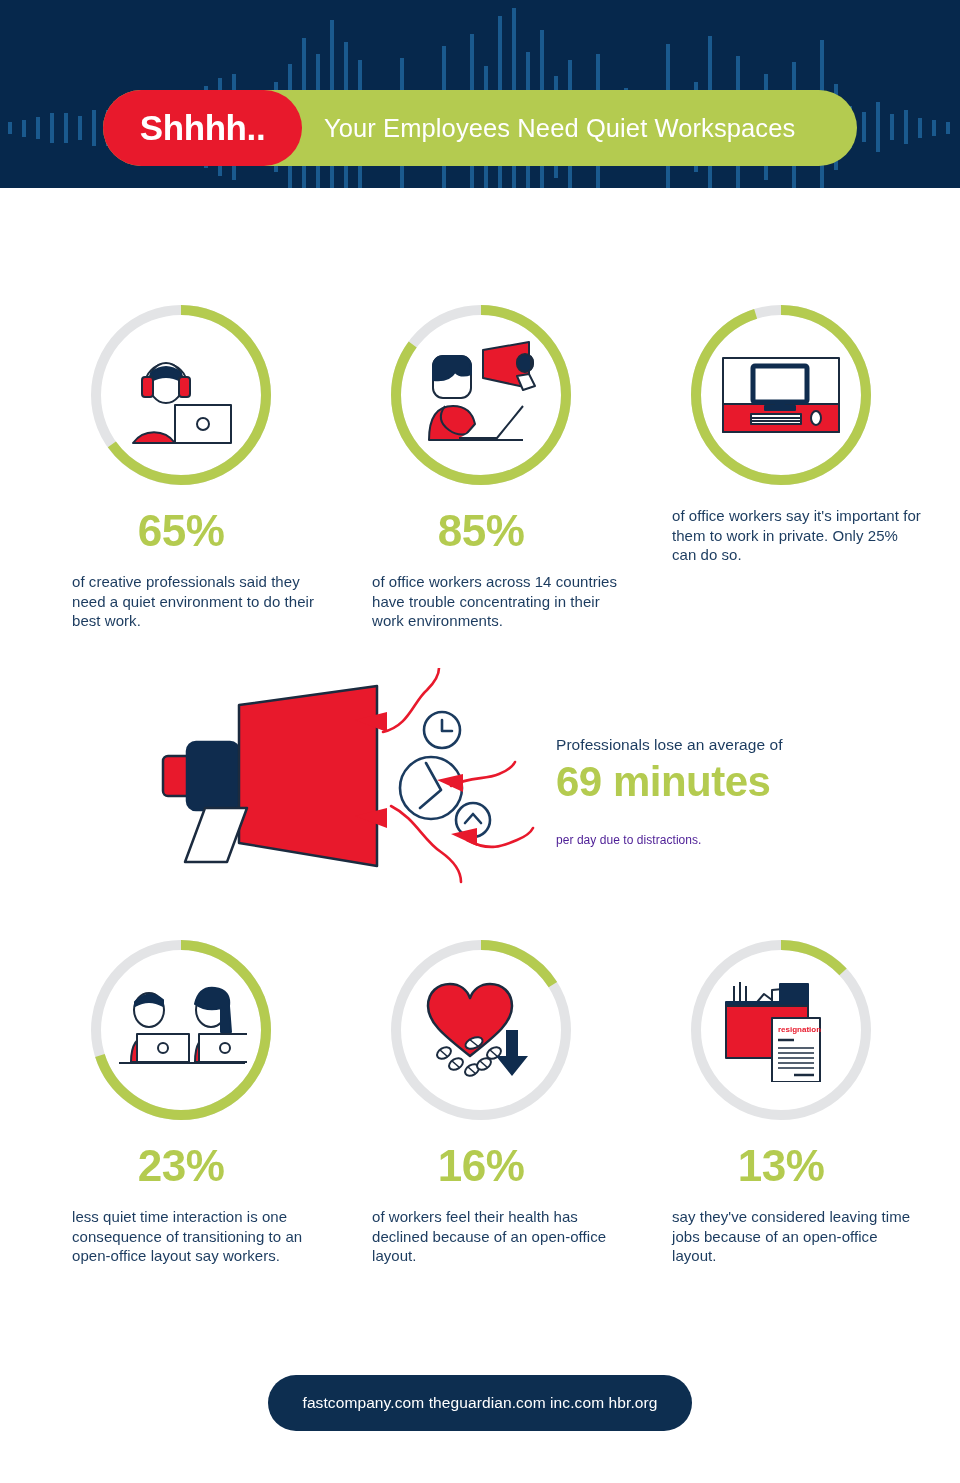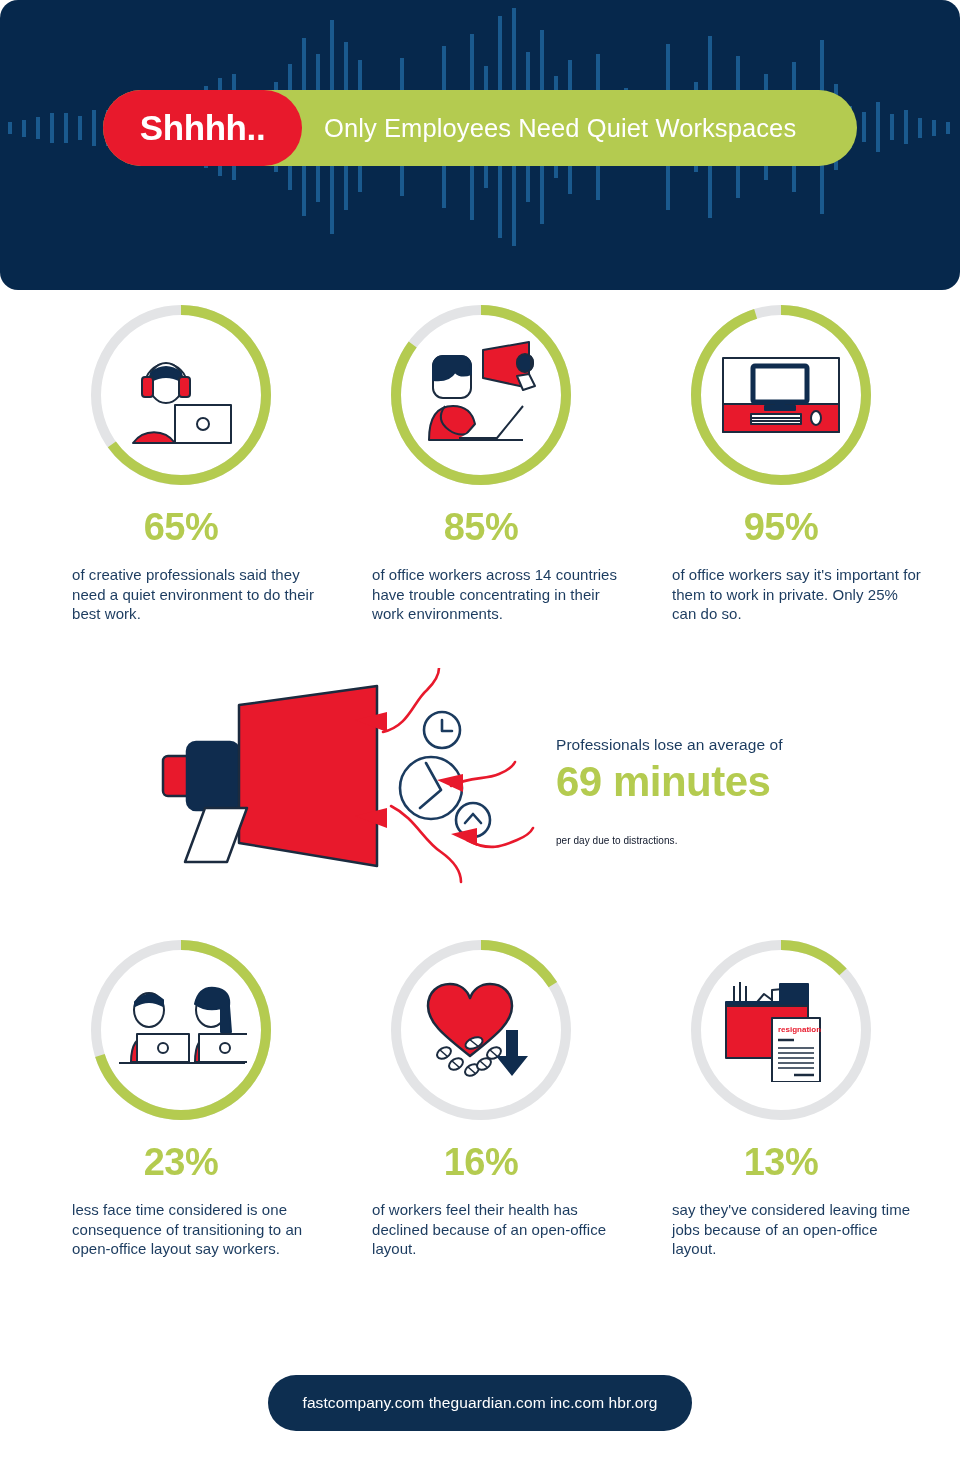--- a/index.html
+++ b/index.html
@@ -16,24 +16,23 @@
     position: relative;
     width: 960px;
     height: 1483px;
     background: #ffffff;
   }
 
   
   .header {
     position: relative;
     width: 960px;
-    height: 290px;
+    height: 188px;
     background: #06284c;
     overflow: hidden;
-    border-radius: 18px;
   }
 
   .waveform {
     position: absolute;
     left: 0; top: 0;
     width: 960px; height: 253px;
   }
 
   .title-pill {
     position: absolute;
@@ -105,21 +104,21 @@
     position: absolute;
     left: 0; top: 0;
     width: 190px; height: 190px;
     display: flex;
     align-items: center;
     justify-content: center;
   }
 
   .pct {
     color: #b4cb50;
-    font-size: 38px;
+    font-size: 44px;
     font-weight: bold;
     letter-spacing: -0.5px;
     text-align: center;
     width: 190px;
     margin-left: 14px;
     margin-top: 16px;
   }
 
   .caption {
     color: #1b3b5f;
@@ -164,22 +163,22 @@
   .mega-big {
     color: #b4cb50;
     font-size: 42px;
     font-weight: bold;
     line-height: 48px;
     letter-spacing: -0.5px;
     margin: 3px 0 2px 0;
   }
 
   .mega-line-bot {
-    color: #0f172a;
-    font-size: 10px;
+    color: #4c1d95;
+    font-size: 12px;
     line-height: 21px;
     letter-spacing: 0.05px;
     margin-top: 24px;
   }
 
   
   .footer-pill {
     position: absolute;
     left: 268px;
     top: 1375px;
@@ -274,21 +273,21 @@
         <rect x="918" y="118" width="4" height="20"></rect>
         <rect x="932" y="120" width="4" height="16"></rect>
         <rect x="946" y="122" width="4" height="12"></rect>
       </g>
     </svg>
 
     <div class="title-pill">
       <div class="shhh-badge">
         <span>Shhhh..</span>
       </div>
-      <div class="title-text">Only Employees Need Quiet Workspaces</div>
+      <div class="title-text">Your Employees Need Quiet Workspaces</div>
     </div>
   </div>
 
   <div class="row row-1">
 
     <div class="stat stat-1">
       <div class="donut-wrap">
         <svg width="190" height="190" viewBox="0 0 190 190" xmlns="http://www.w3.org/2000/svg">
           <circle cx="95" cy="95" r="85" fill="none" stroke="#e3e4e6" stroke-width="10"></circle>
           <circle cx="95" cy="95" r="85" fill="none" stroke="#b4cb50" stroke-width="10" stroke-dasharray="347.2 534.1" transform="rotate(-90 95 95)"></circle>
@@ -355,21 +354,20 @@
               <rect x="55" y="46" width="8" height="6" fill="#0f2c4e" stroke="#0f2c4e"></rect>
               <rect x="44" y="50" width="30" height="4" fill="#0f2c4e" stroke="#0f2c4e"></rect>
               <rect x="30" y="58" width="50" height="10" fill="#fff"></rect>
               <line x1="30" y1="62" x2="80" y2="62"></line>
               <line x1="30" y1="65" x2="80" y2="65"></line>
               <ellipse cx="95" cy="62" rx="5" ry="7" fill="#fff"></ellipse>
             </g>
           </svg>
         </div>
       </div>
-      <div class="pct">95%</div>
       <div class="caption">of office workers say it's important for them to work in private. Only 25% can do so.</div>
     </div>
   </div>
 
   <div class="mega-block">
     <div class="mega-art">
       <svg width="395" height="230" viewBox="0 0 395 230" xmlns="http://www.w3.org/2000/svg">
 
         <g stroke="#1b2b3f" stroke-width="2.5" stroke-linejoin="round">
           <rect x="8" y="88" width="30" height="40" rx="5" fill="#e8192c"></rect>
@@ -432,21 +430,21 @@
               <path d="M80 20 q4 -18 20 -16 q16 2 14 18 l2 26 l-10 0 l0 -24 q-14 4 -26 -4 z" fill="#0f2c4e" stroke="#0f2c4e"></path>
               <path d="M80 78 q0 -26 16 -26 q18 0 18 26 z" fill="#e8192c"></path>
               <rect x="84" y="50" width="52" height="28" fill="#fff"></rect>
               <circle cx="110" cy="64" r="5" fill="#fff"></circle>
               <line x1="4" y1="79" x2="130" y2="79"></line>
             </g>
           </svg>
         </div>
       </div>
       <div class="pct">23%</div>
-      <div class="caption">less face time considered is one consequence of transitioning to an open-office layout say workers.</div>
+      <div class="caption">less quiet time interaction is one consequence of transitioning to an open-office layout say workers.</div>
     </div>
 
     <div class="stat stat-2">
       <div class="donut-wrap">
         <svg width="190" height="190" viewBox="0 0 190 190" xmlns="http://www.w3.org/2000/svg">
           <circle cx="95" cy="95" r="85" fill="none" stroke="#e3e4e6" stroke-width="10"></circle>
           <circle cx="95" cy="95" r="85" fill="none" stroke="#b4cb50" stroke-width="10" stroke-dasharray="85.5 534.1" transform="rotate(-90 95 95)"></circle>
         </svg>
         <div class="icon-layer">
           <svg width="118" height="100" viewBox="0 0 118 100" xmlns="http://www.w3.org/2000/svg">

